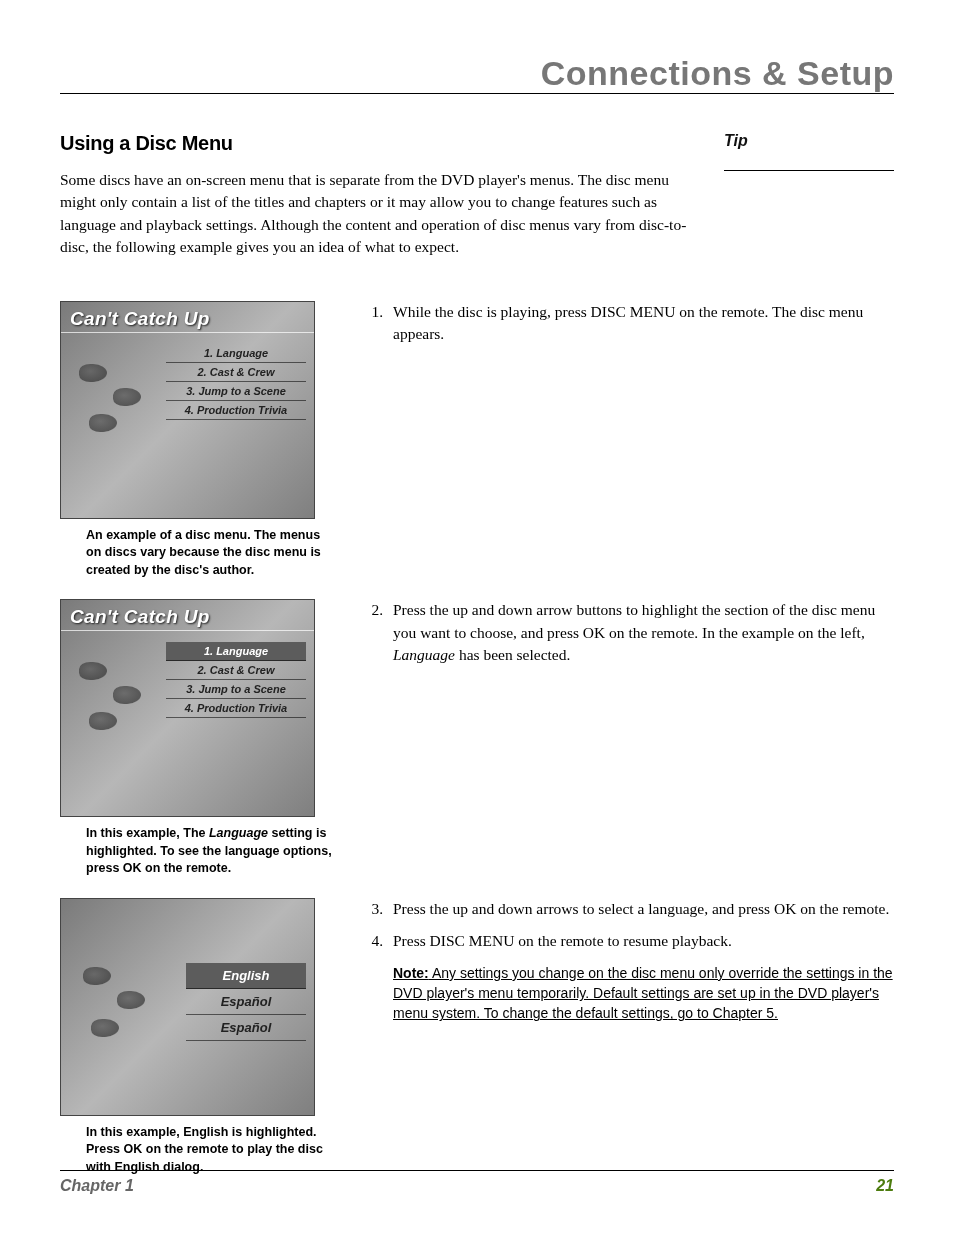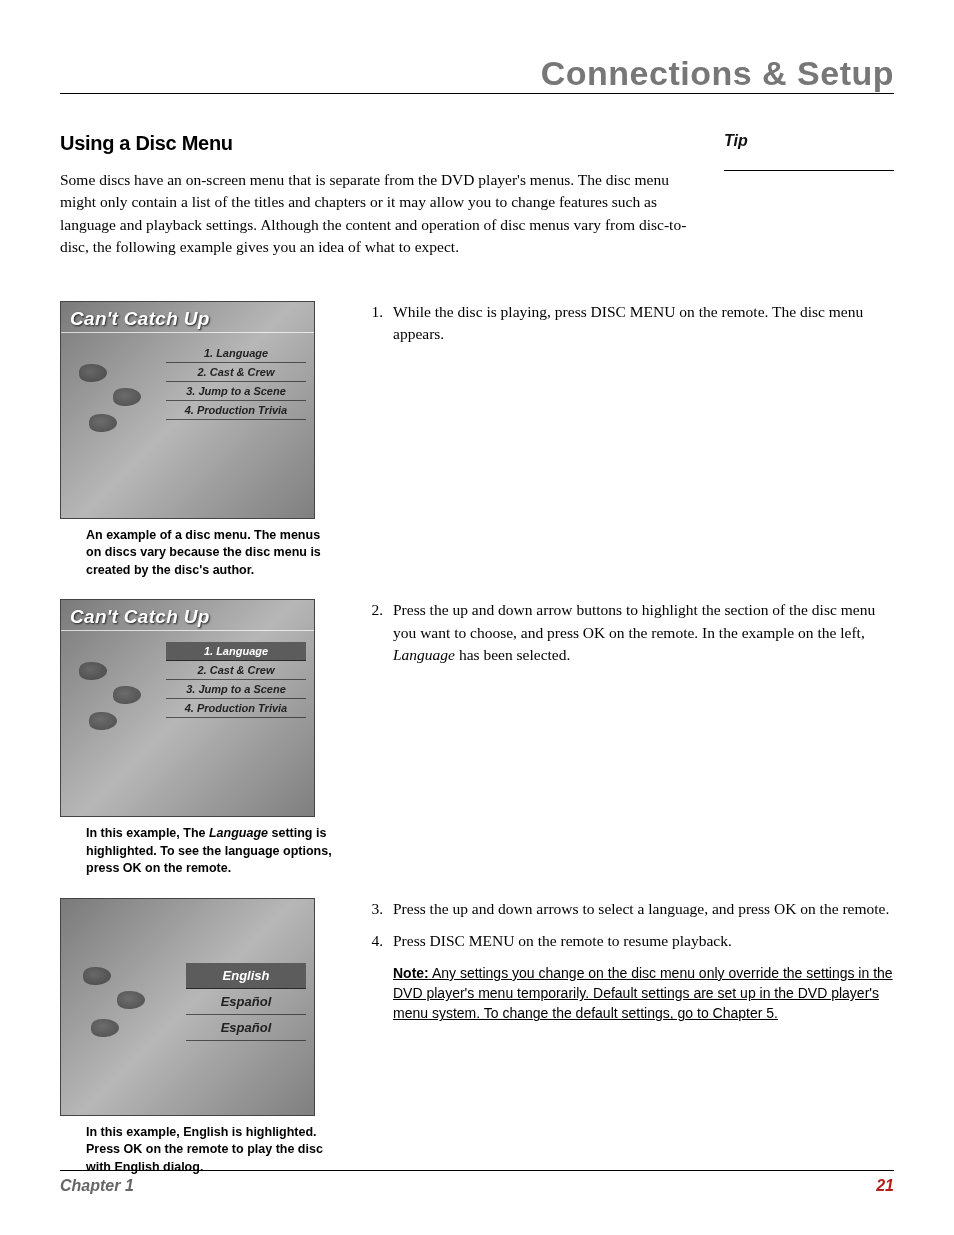--- a/index.html
+++ b/index.html
@@ -172,21 +172,21 @@
     padding-top: 6px;
     display: flex;
     justify-content: space-between;
     font-family: Arial, Helvetica, sans-serif;
     font-weight: 700;
     font-style: italic;
     font-size: 16px;
     color: #666;
     gap: 40px;
   }
-  .footer .pnum { color: #b91c1c; text-align: right; }
+  .footer .pnum { color: #4d7c0f; text-align: right; }
 
   .biker {
     position: absolute;
     width: 28px;
     height: 18px;
     background: radial-gradient(ellipse at 40% 40%, #555 0%, #333 70%, transparent 80%);
     border-radius: 40% 50% 50% 40%;
     opacity: 0.7;
   }
 </style>

